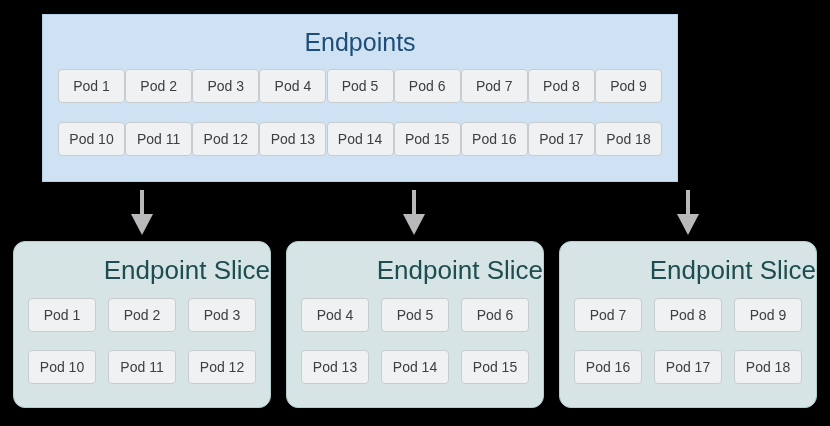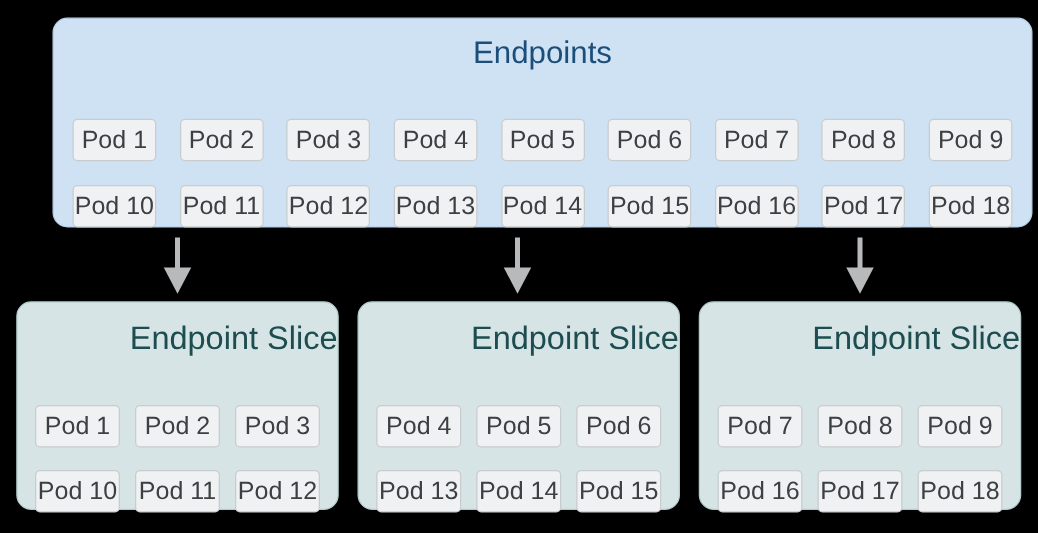--- a/index.html
+++ b/index.html
@@ -14,26 +14,26 @@
     background: var(--canvas-bg, #000000);
     font-family: "Liberation Sans", sans-serif;
     overflow: hidden;
   }
 
   
   .endpoints-box {
     position: absolute;
     left: 42px;
     top: 14px;
-    width: 784px;
+    width: 636px;
     height: 168px;
     box-sizing: border-box;
     background: var(--endpoints-fill, #cfe2f4);
     border: 1px solid var(--endpoints-border, #b7d0ea);
-    border-radius: 12px;
+    border-radius: 0;
   }
   .endpoints-title {
     position: absolute;
     left: 0;
     right: 0;
     top: 11px;
     text-align: center;
     font-size: 25px;
     line-height: 32px;
     color: var(--endpoints-title, #1d4e79);
@@ -52,24 +52,23 @@
   .pod {
     width: 67px;
     height: 34px;
     box-sizing: border-box;
     background: var(--pod-fill, #f0f1f2);
     border: 1px solid var(--pod-border, #c8ccce);
     border-radius: 4px;
     display: flex;
     align-items: center;
     justify-content: center;
-    font-size: 20px;
+    font-size: 14px;
     color: var(--pod-text, #3c4043);
     white-space: nowrap;
-    margin-top: 26px;
   }
 
   
   .arrow {
     position: absolute;
     top: 190px;
     width: 22px;
     height: 45px;
   }
   .arrow .stem {

